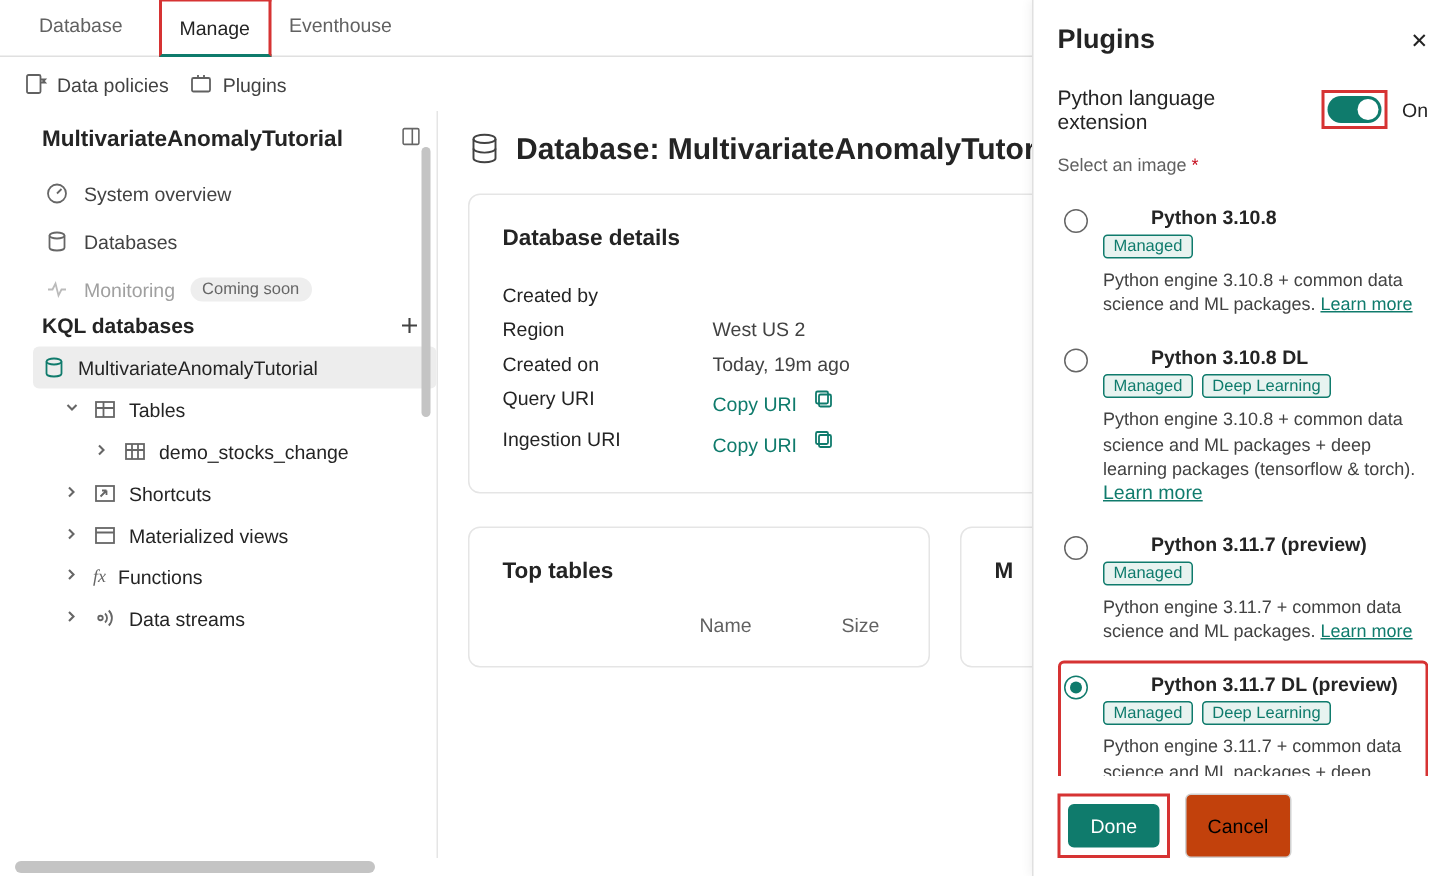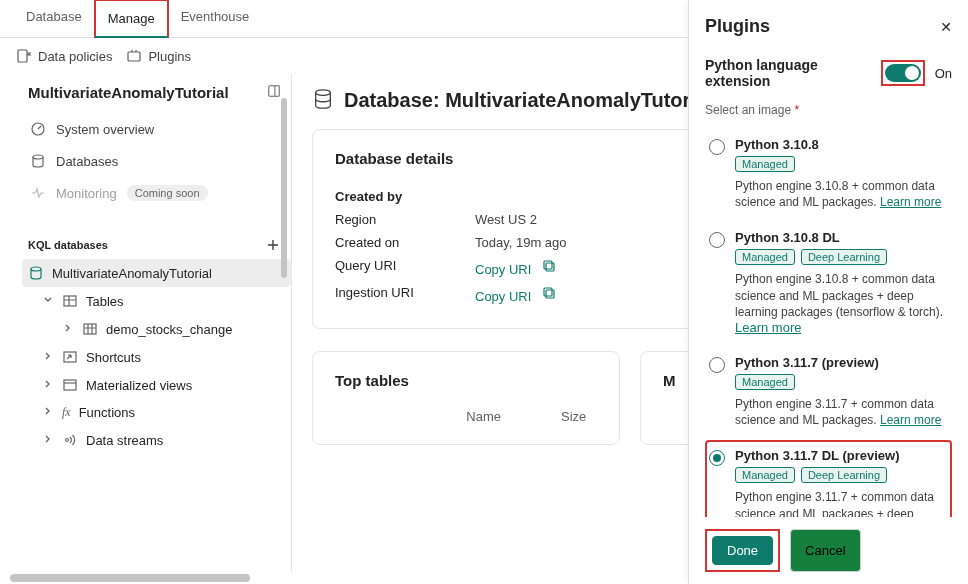--- a/index.html
+++ b/index.html
@@ -1,21 +1,21 @@
 <!DOCTYPE html>
 <html><head>
 <meta charset="utf-8">
 <style>
 * { box-sizing: border-box; margin: 0; padding: 0; font-family: "Segoe UI", -apple-system, sans-serif; }
 body { width: 968px; height: 584px; background: #fff; color: #242424; font-size: 13px; overflow: hidden; position: relative; }
 
 
 .tabs { display: flex; gap: 0; padding: 0 14px; border-bottom: 1px solid #e0e0e0; height: 38px; align-items: flex-end; }
 .tab { padding: 10px 12px; color: #616161; cursor: pointer; border-bottom: 3px solid transparent; }
-.tab.active { color: #242424; border-bottom-color: #0f7b6c; }
+.tab.active { color: #242424; border-bottom-color: #0f7b6c; margin-left: 12px; }
 .hl-red { border: 2px solid #d63333; }
 .hl-red-tab { border: 2px solid #d63333; margin-bottom:-1px;}
 
 
 .toolbar { display: flex; gap: 14px; padding: 10px 16px; align-items: center; color: #424242; }
 .tool-item { display: flex; align-items: center; gap: 6px; cursor: pointer; }
 .icon { display:inline-flex; align-items:center; justify-content:center; }
 .icon svg { width: 16px; height: 16px; }
 
 
@@ -25,21 +25,21 @@
 .left { width: 292px; border-right: 1px solid #e5e5e5; padding: 10px 0 10px 22px; display:flex; flex-direction:column; position:relative;}
 .left .title-row { display:flex; align-items:center; justify-content:space-between; padding: 0 10px 12px 6px; }
 .left .title { font-weight:600; font-size:15px;}
 .pin-icon svg { width:14px; height:14px;}
 .nav-item { display:flex; align-items:center; gap:10px; padding:8px 8px; color:#424242; cursor:pointer; border-radius:4px;}
 .nav-item.dim { color:#a0a0a0;}
 .badge { background:#eee; color:#666; border-radius:10px; font-size:11px; padding:2px 8px; }
 .search-wrap { margin:8px 10px 14px 4px;}
 .search { display:flex; align-items:center; gap:8px; border:1px solid #d0d0d0; border-radius:4px; padding:6px 10px; color:#666;}
 .search input { border:none; outline:none; flex:1; font-size:13px; background:transparent;}
-.kql-head { display:flex; justify-content:space-between; align-items:center; padding:0 10px 6px 6px; font-weight:600; font-size:11px;margin-top:28px;}
+.kql-head { display:flex; justify-content:space-between; align-items:center; padding:0 10px 6px 6px; font-weight:600; font-size:14px;}
 .tree-item { display:flex; align-items:center; gap:8px; padding:6px 6px; cursor:pointer; border-radius:4px;}
 .tree-item.selected { background:#ededed;}
 .tree-children { margin-left: 6px;}
 .indent-1 { padding-left: 14px;}
 .indent-2 { padding-left: 34px;}
 .caret svg { width:12px; height:12px;}
 .left-scroll { position:absolute; right:2px; top:6px; bottom:6px; width:8px; background:transparent;}
 .left-scroll .thumb { position:absolute; top:18px; width:6px; height:180px; background:#c4c4c4; border-radius:3px;}
 
 
@@ -63,39 +63,39 @@
 .hscroll { position:absolute; left:10px; right:10px; bottom:0px; height:10px;}
 .hscroll .track { position:absolute; left:0; right:0; height:8px; background:transparent;}
 .hscroll .thumb { position:absolute; left:0; width:240px; height:8px; background:#c4c4c4; border-radius:4px;}
 
 
 .panel { position:absolute; top:0; right:0; width:280px; height:584px; background:#fff; border-left:1px solid #e0e0e0; padding:16px 16px 12px 16px; display:flex; flex-direction:column; box-shadow:-2px 0 6px rgba(0,0,0,0.05);}
 .panel-head { display:flex; justify-content:space-between; align-items:center; margin-bottom:20px;}
 .panel-head h2 { font-size:18px; font-weight:700;}
 .close-x { cursor:pointer; font-size:14px;}
 .toggle-row { display:flex; align-items:center; gap:10px; margin-bottom:14px;}
-.toggle-row .tlabel { font-weight:700; font-size:14px; flex:1;}
+.toggle-row .tlabel { font-weight:400; font-size:14px; flex:1;}
 .switch-wrap { display:flex; align-items:center; gap:6px;}
 .switch { width:36px; height:18px; border-radius:9px; background:#0f7b6c; position:relative; cursor:pointer;}
 .switch .dot { position:absolute; right:2px; top:2px; width:14px; height:14px; background:#fff; border-radius:50%;}
 .sel-label { font-size:12px; color:#616161; margin-bottom:12px;}
 .sel-label .ast { color:#c50f1f;}
 .options { flex:1; overflow:auto;}
 .opt { display:flex; gap:10px; padding:8px 4px 12px 4px; border-radius:4px;}
 .opt.selected { outline:2px solid #d63333; outline-offset:-2px;}
 .radio { width:16px; height:16px; border:1px solid #666; border-radius:50%; flex-shrink:0; margin-top:2px; position:relative;}
 .radio.checked { border-color:#0f7b6c;}
 .radio.checked::after { content:""; position:absolute; top:3px; left:3px; width:8px; height:8px; background:#0f7b6c; border-radius:50%;}
-.opt-body .name { font-weight:700; font-size:13px; margin-bottom:4px;}
+.opt-body .name { font-weight:700; font-size:13px; margin-bottom:4px;margin-left:32px;}
 .tags { display:flex; gap:6px; margin-bottom:6px;}
 .tag { font-size:11px; border:1px solid #0f7b6c; color:#0f7b6c; padding:1px 6px; border-radius:3px; background:#e8f3f0;}
 .opt-desc { font-size:12px; color:#424242; line-height:1.35; }
 .learn-more { color:#0f7b6c; text-decoration:underline; cursor:pointer;}
 .panel-footer { display:flex; gap:10px; padding-top:12px;}
-.btn { padding:6px 14px; border-radius:4px; font-size:13px; cursor:pointer; border:1px solid #d0d0d0; background:#15803d;}
+.btn { padding:6px 14px; border-radius:4px; font-size:13px; cursor:pointer; border:1px solid #d0d0d0; background:#c2410c;}
 .btn.primary { background:#0f7b6c; color:#fff; border-color:#0f7b6c;}
 </style>
 </head>
 <body>
 
 <div class="tabs">
   <div class="tab">Database</div>
   <div class="tab active hl-red-tab">Manage</div>
   <div class="tab">Eventhouse</div>
 </div>
@@ -260,21 +260,21 @@
             <ellipse cx="12" cy="5" rx="8" ry="3"></ellipse>
             <path d="M4 5v14c0 1.7 3.6 3 8 3s8-1.3 8-3V5"></path>
             <path d="M4 12c0 1.7 3.6 3 8 3s8-1.3 8-3"></path>
           </svg></span>
       <span class="db-title">Database: MultivariateAnomalyTutorial</span>
     </div>
 
     <div class="card">
       <h3>Database details</h3>
       <div class="detail-row">
-          <span class="label" style="font-weight:700">Created by</span>
+          <span class="label" style="font-weight:400">Created by</span>
         </div>
       <div class="detail-row">
         <span class="label">Region</span>
         <span class="value">West US 2</span>
       </div>
       <div class="detail-row">
         <span class="label">Created on</span>
         <span class="value">Today, 19m ago</span>
       </div>
       <div class="detail-row">

